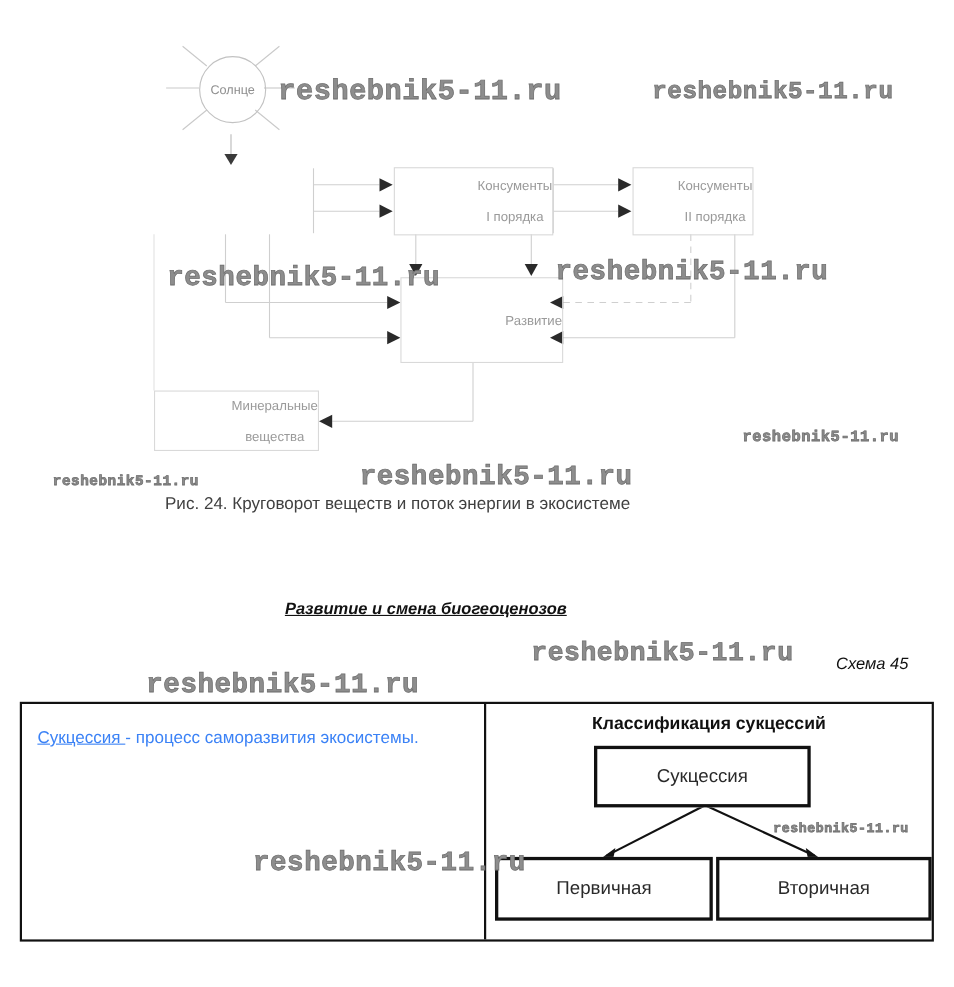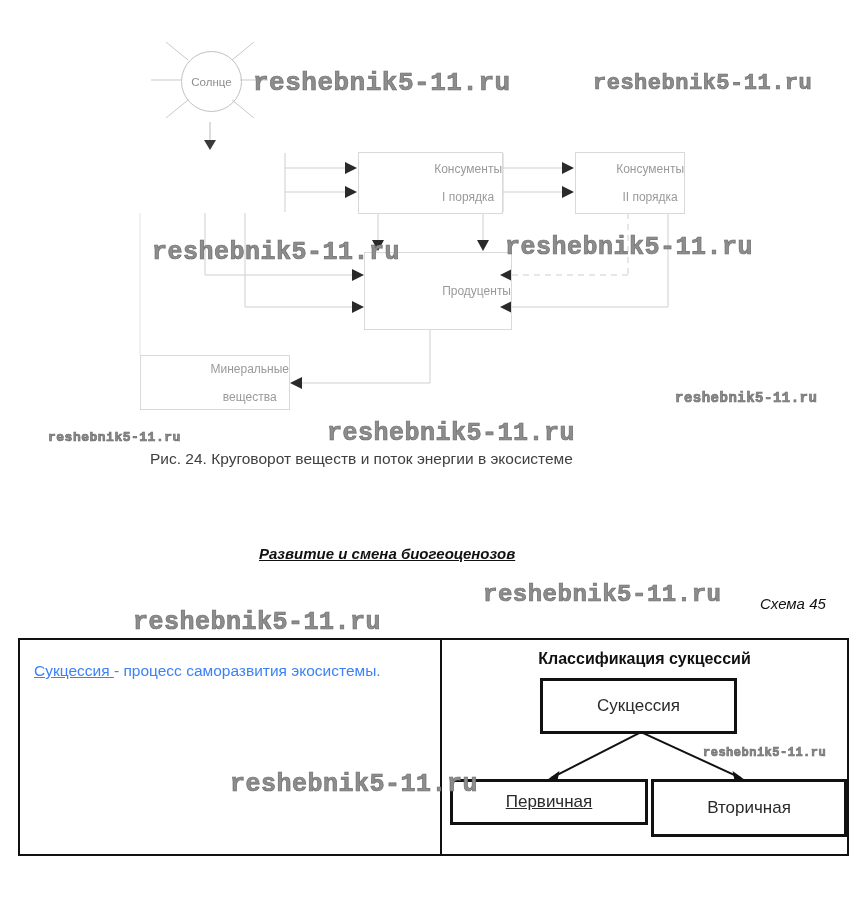--- a/index.html
+++ b/index.html
@@ -202,21 +202,21 @@
     </div>
 
     <div class="fbox" style="left:575px;top:152px;width:110px;height:62px;">
       <span>
         <span>Консументы</span><br>
         <span>II порядка</span>
       </span>
     </div>
 
     <div class="fbox" style="left:364px;top:252px;width:148px;height:78px;">
-      <span>Продуценты</span>
+      <span>Развитие</span>
     </div>
 
     <div class="fbox" style="left:140px;top:355px;width:150px;height:55px;">
       <span>
         <span>Минеральные</span><br>
         <span>вещества</span>
       </span>
     </div>
 
     <div class="fig-caption" style="left:150px;top:450px;">Рис. 24. Круговорот веществ и поток энергии в экосистеме</div>
@@ -242,21 +242,21 @@
           <line x1="200" y1="92" x2="300" y2="138"></line>
         </g>
         <polygon points="103,142 118,131 116,141 112,143" fill="#111"></polygon>
         <polygon points="307,142 292,131 294,141 298,143" fill="#111"></polygon>
       </svg>
 
       <div class="nbox" style="left:98px;top:38px;width:197px;height:56px;">
         <span>Сукцессия</span>
       </div>
 
-      <div class="nbox" style="left:8px;top:139px;width:198px;height:46px;text-decoration:underline;">
+      <div class="nbox" style="left:8px;top:139px;width:198px;height:58px;">
         <span>Первичная</span>
       </div>
 
       <div class="nbox" style="left:209px;top:139px;width:196px;height:58px;">
         <span>Вторичная</span>
       </div>
     </div>
   </div>
 
   <div id="wm-layer">

